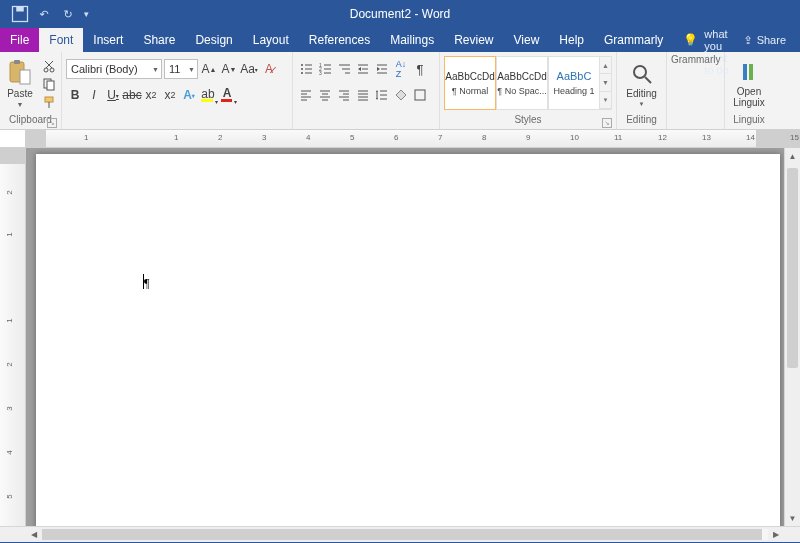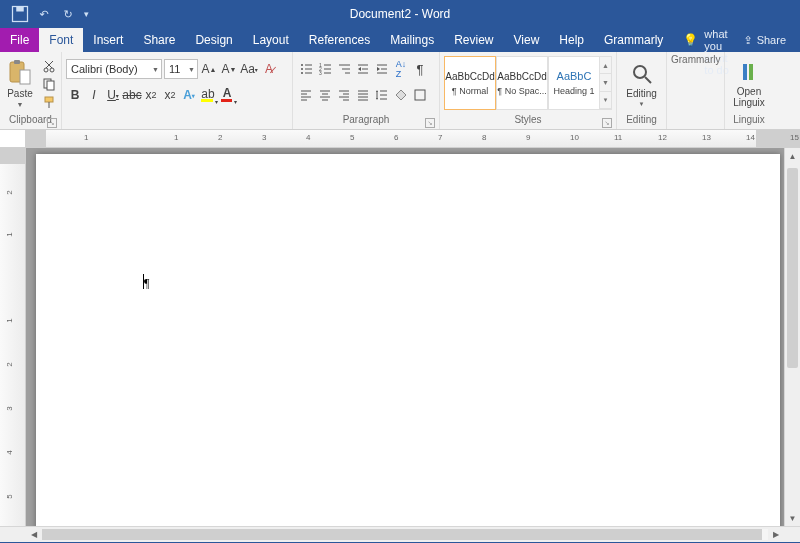--- a/index.html
+++ b/index.html
@@ -337,21 +337,20 @@
               </svg>
             </div>
           <div class="pb">
               <svg viewBox="0 0 14 14">
                 <rect x="2" y="2" width="10" height="10" fill="none" stroke="#555"></rect>
               </svg>
             </div>
         </div>
       </div>
     </div>
-    <div class="group-label"><span>Paragraph</span><span class="dlg">↘</span></div>
   </div>
 
   <div class="group">
     <div class="group-body">
       <div class="styles-gal">
         <div class="style-box sel">
           <div class="style-prev">AaBbCcDd</div>
           <div class="style-nm">¶ Normal</div>
         </div>
         <div class="style-box">

